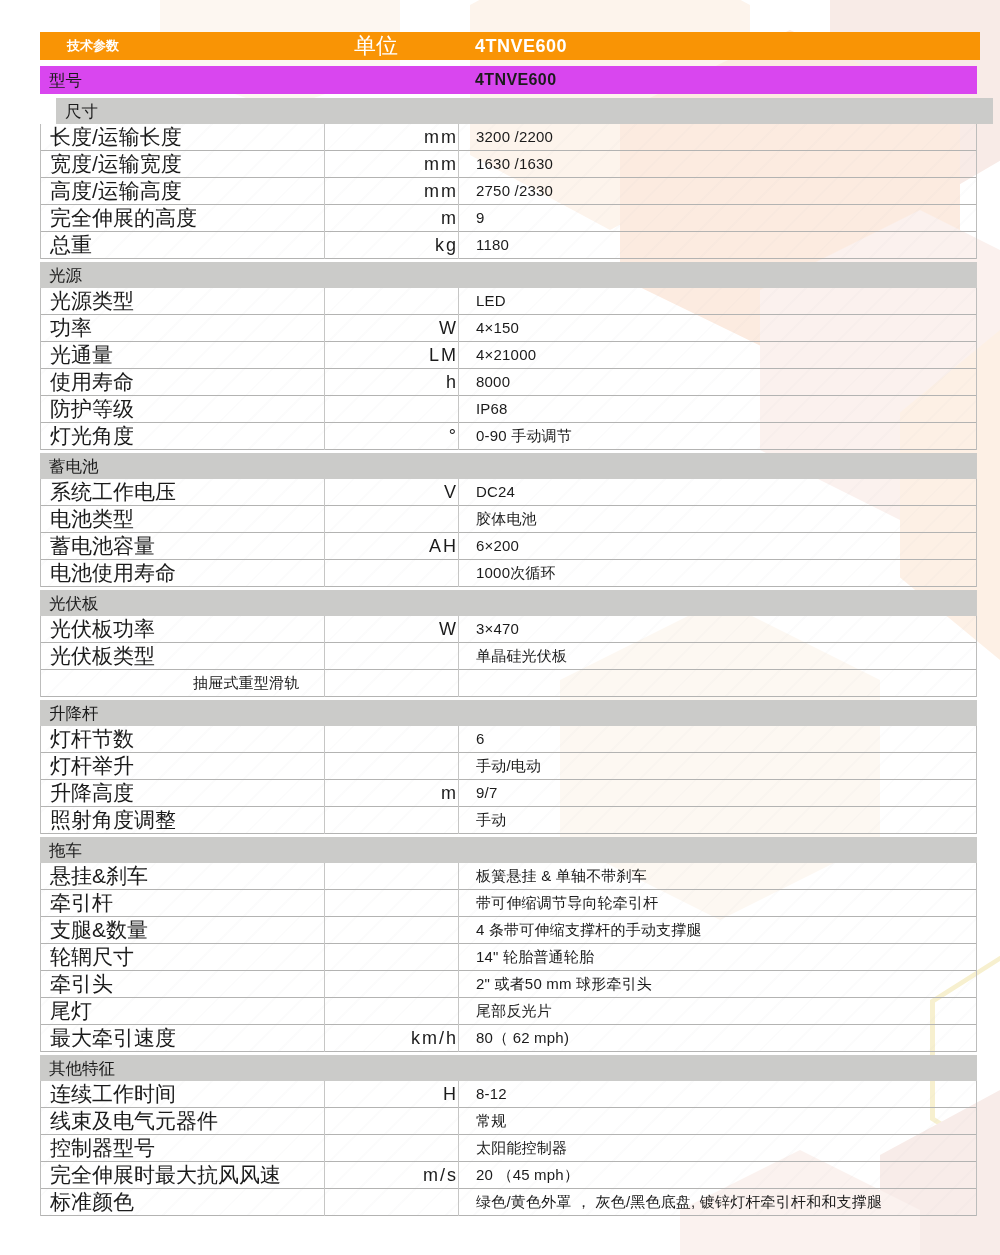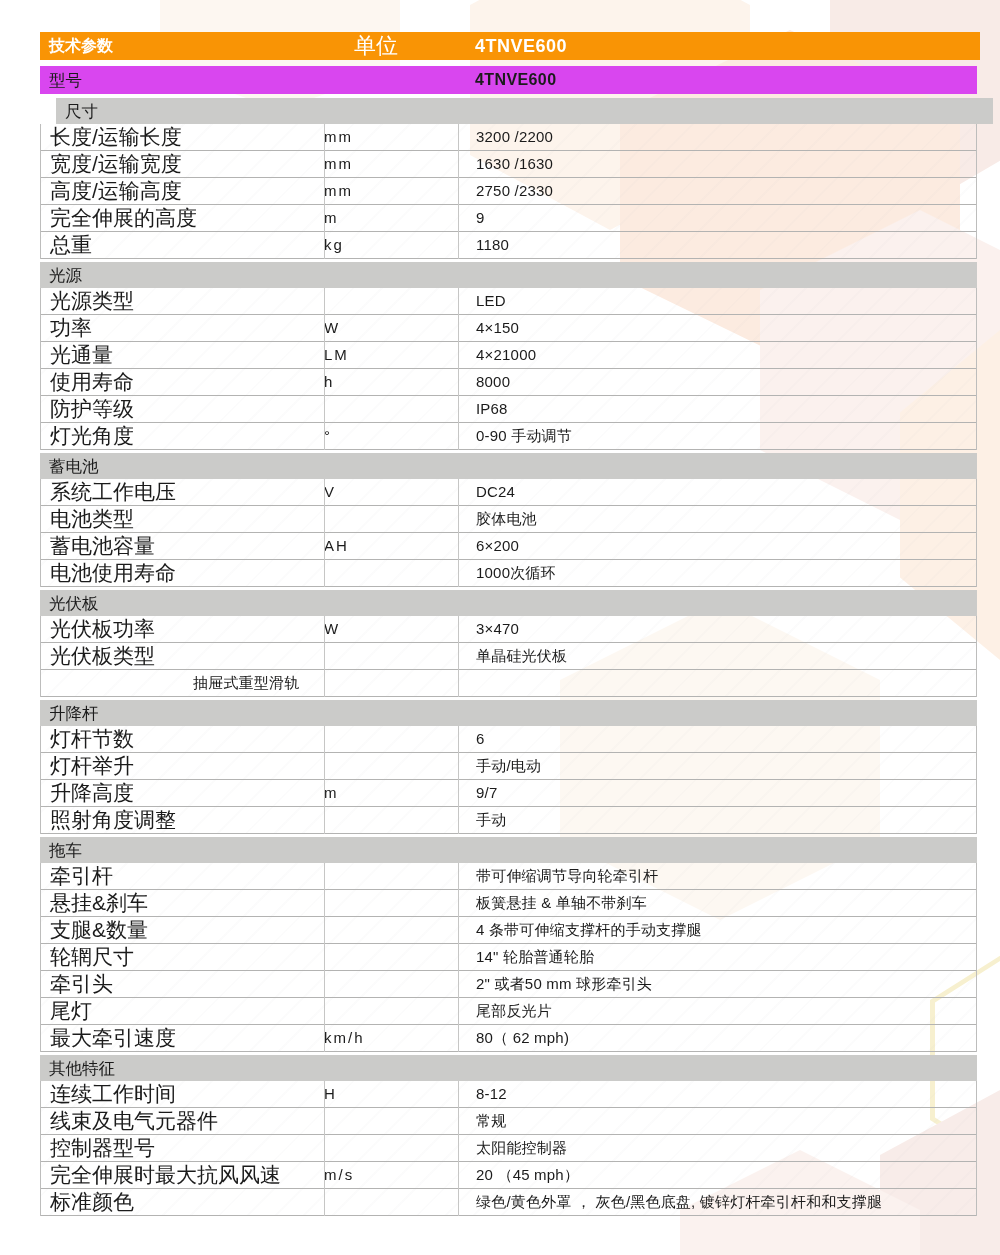--- a/index.html
+++ b/index.html
@@ -28,21 +28,21 @@
   
   .spec-table {
     position:absolute; left:40px; top:32px; width:940px; z-index:1;
   }
 
   .title-bar {
     position:relative; height:28px;
     line-height:28px;
     color:#ffffff;
   }
-  .title-bar .t-title   { position:absolute; left:9px;  font-size:16px; font-weight:bold; }
+  .title-bar .t-title   { position:absolute; left:27px;  font-size:13px; font-weight:bold; }
   .title-bar .t-unit    { position:absolute; left:269px; width:134px; text-align:center; font-size:22px; font-weight:normal; }
   .title-bar .t-model   { position:absolute; left:435px; font-size:18px; font-weight:bold; letter-spacing:0.5px; }
 
   .model-row {
     position:relative; height:28px; margin-top:6px; width:937px;
     line-height:28px;
   }
   .model-row .m-label { position:absolute; left:9px; font-size:16.5px; }
   .model-row .m-value { position:absolute; left:435px; font-size:16px; font-weight:bold; letter-spacing:0.4px; }
 
@@ -64,21 +64,21 @@
   }
   .rows::before { left:283px; }
   .rows::after  { left:417px; }
 
   .row {
     display:flex; height:27px;
     border-bottom:1px solid #b3b3b2;
   }
   .row .c { line-height:26px; white-space:nowrap; overflow:visible; }
   .cell-name  { width:283px; padding-left:9px;  font-size:21px; }
-  .cell-unit  { width:134px; text-align:left; font-size:15px; letter-spacing:2px; }
+  .cell-unit  { width:134px; text-align:right; font-size:18px; letter-spacing:2px; }
   .cell-value { flex:1; padding-left:18px; font-size:15px; letter-spacing:0.2px; }
 </style>
 </head>
 <body>
 
 <div class="bg">
   <div class="hex" style="left:160px; top:-60px; width:240px; height:170px; background:#fdf7f1;"></div>
   <div class="hex" style="left:470px; top:-70px; width:280px; height:300px; background:#fdf4ec;"></div>
   <div class="hex" style="left:830px; top:-90px; width:240px; height:280px; background:#f8ebe7;"></div>
   <div class="hex" style="left:620px; top:30px;  width:340px; height:330px; background:#fcebe0;"></div>
@@ -238,28 +238,28 @@
           <div class="c cell-name">照射角度调整</div>
           <div class="c cell-unit"></div>
           <div class="c cell-value">手动</div>
         </div>
       </div>
       <div class="band" style="background: rgb(203, 203, 201);">
         <span>拖车</span>
       </div>
       <div class="rows">
         <div class="row">
+          <div class="c cell-name">悬挂&amp;刹车</div>
+          <div class="c cell-unit"></div>
+          <div class="c cell-value">板簧悬挂 &amp; 单轴不带刹车</div>
+        </div>
+        <div class="row">
           <div class="c cell-name">牵引杆</div>
           <div class="c cell-unit"></div>
           <div class="c cell-value">带可伸缩调节导向轮牵引杆</div>
-        </div>
-        <div class="row">
-          <div class="c cell-name">悬挂&amp;刹车</div>
-          <div class="c cell-unit"></div>
-          <div class="c cell-value">板簧悬挂 &amp; 单轴不带刹车</div>
         </div>
         <div class="row">
           <div class="c cell-name">支腿&amp;数量</div>
           <div class="c cell-unit"></div>
           <div class="c cell-value">4 条带可伸缩支撑杆的手动支撑腿</div>
         </div>
         <div class="row">
           <div class="c cell-name">轮辋尺寸</div>
           <div class="c cell-unit"></div>
           <div class="c cell-value">14" 轮胎普通轮胎</div>

